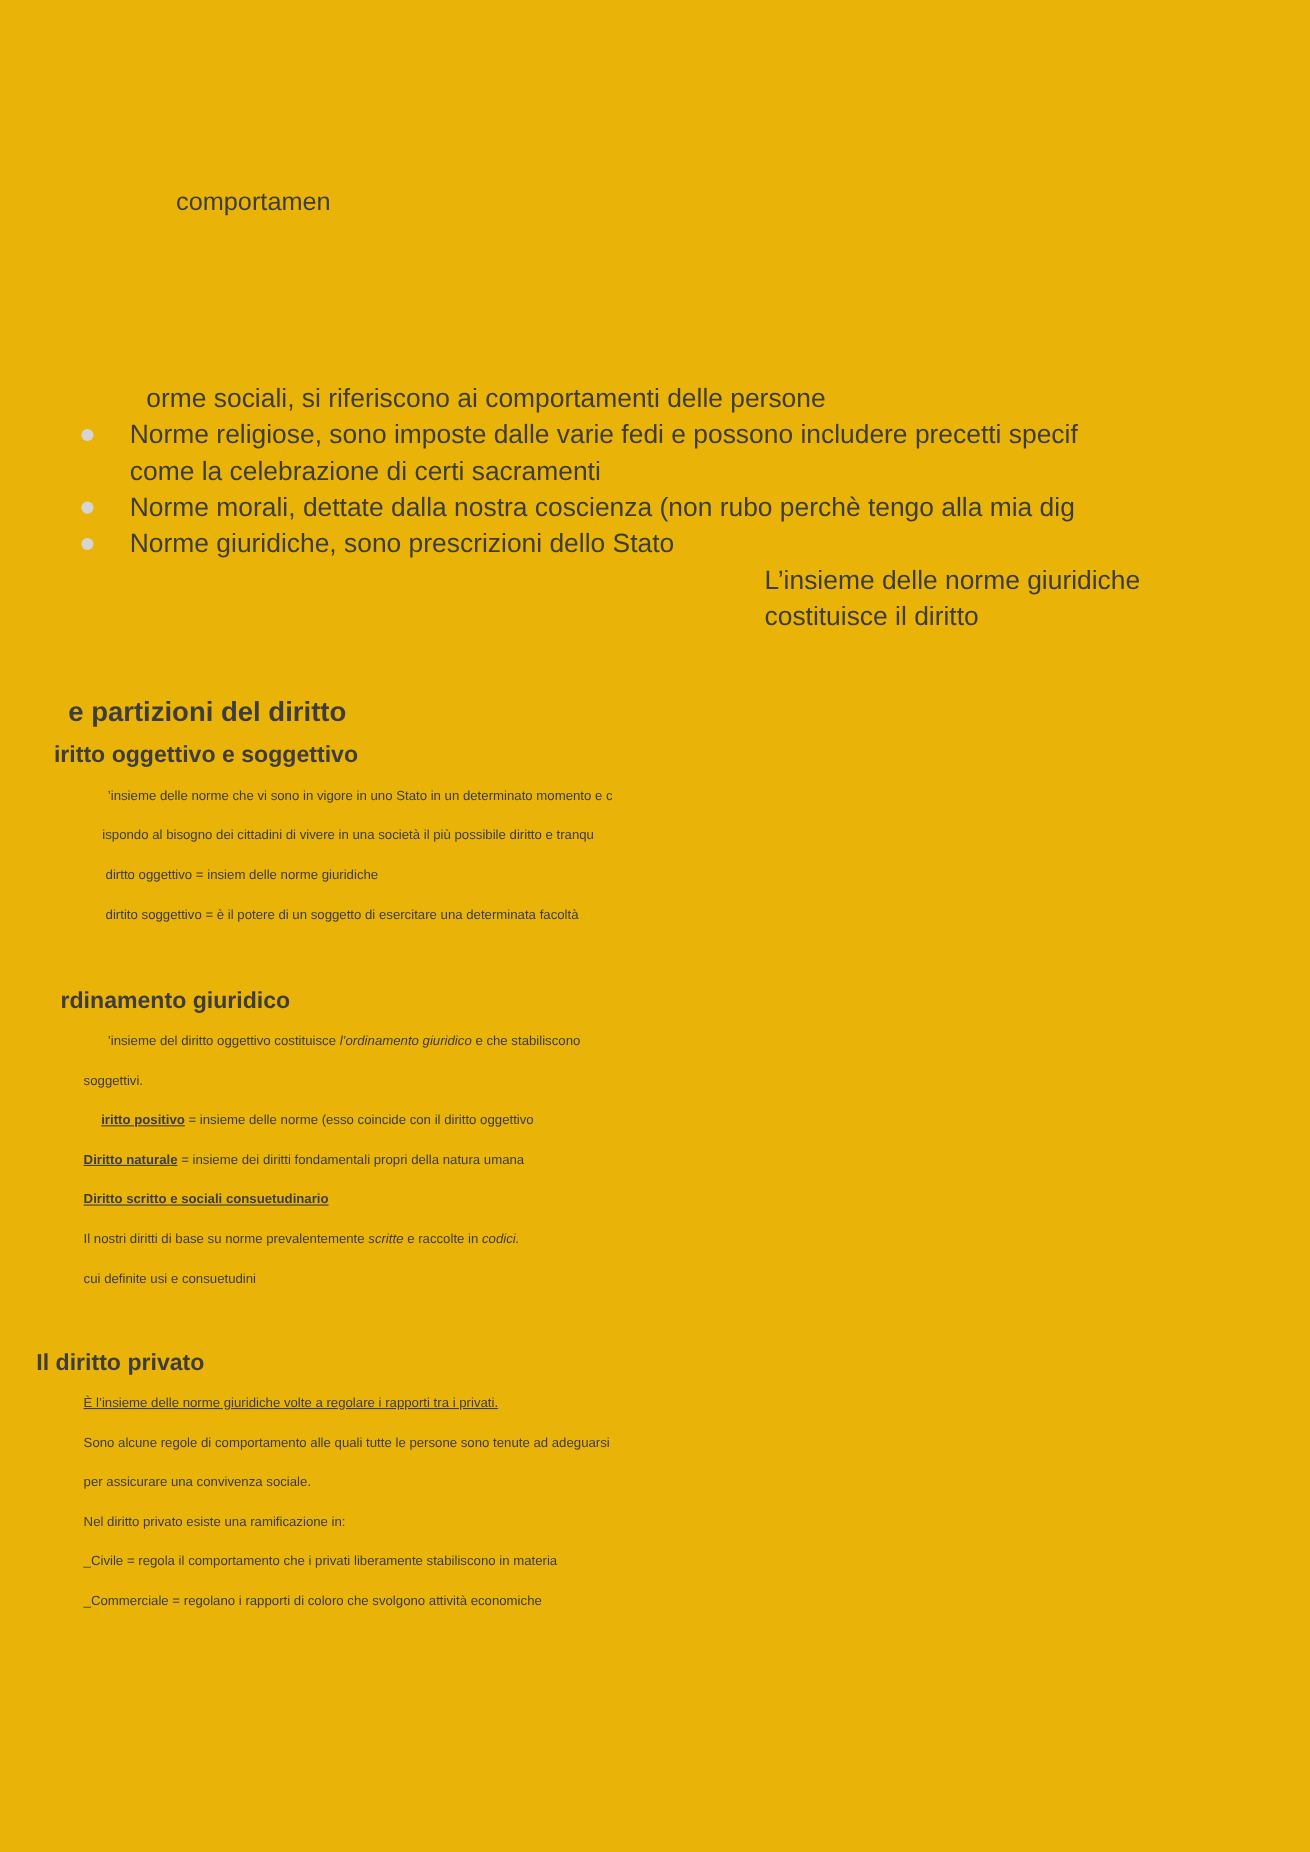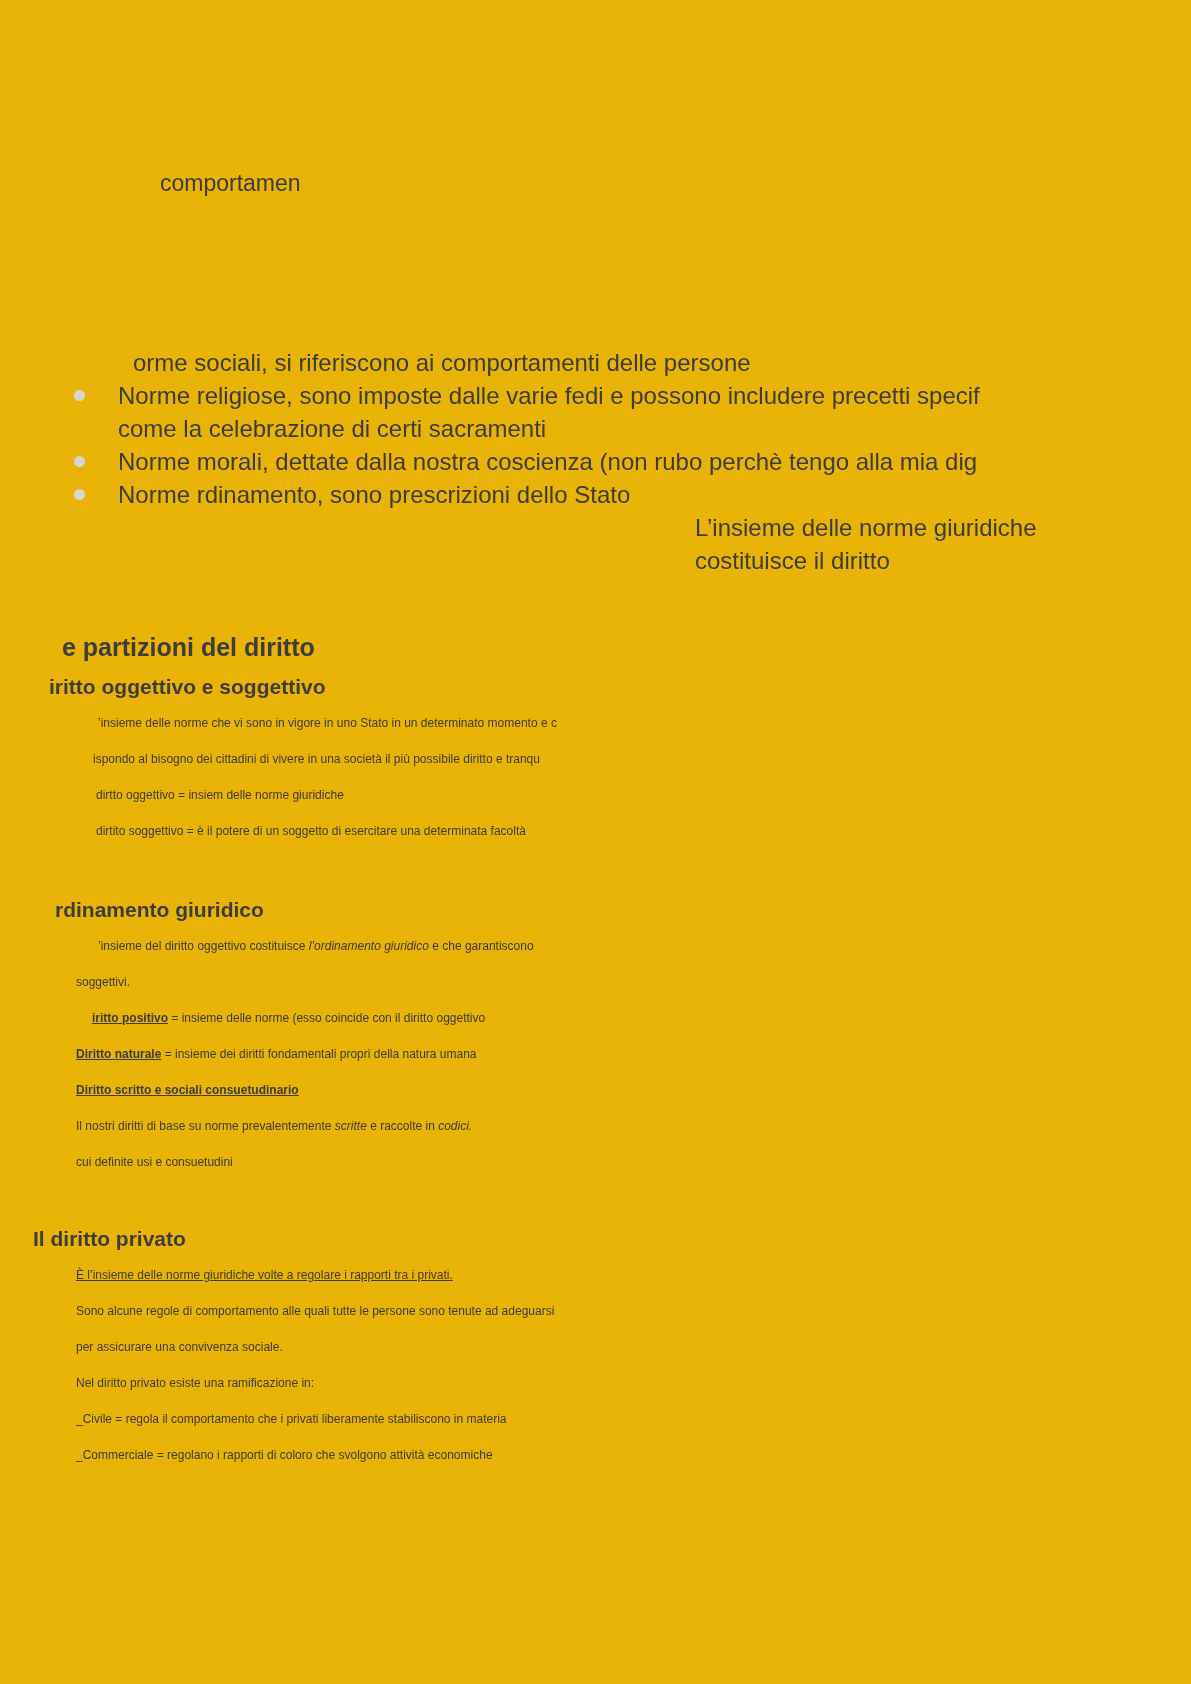--- a/index.html
+++ b/index.html
@@ -100,21 +100,21 @@
     <div class="bullet-row">
       <span class="dot"></span>
       <div class="bullet-text">
         <div class="line">Norme morali, dettate dalla nostra coscienza (non rubo perchè tengo alla mia dig</div>
       </div>
     </div>
 
     <div class="bullet-row">
       <span class="dot"></span>
       <div class="bullet-text">
-        <div class="line">Norme rdinamento, sono prescrizioni dello Stato</div>
+        <div class="line">Norme giuridiche, sono prescrizioni dello Stato</div>
       </div>
     </div>
 
     <div class="aside">
       <div class="line">L’insieme delle norme giuridiche</div>
       <div class="line">costituisce il diritto</div>
     </div>
   </div>
 
   <div class="content">
@@ -123,21 +123,21 @@
 
     <h2 class="pl-16">iritto oggettivo e soggettivo</h2>
     <div class="line pl-22">’insieme delle norme che vi sono in vigore in uno Stato in un determinato momento e c</div>
     <div class="line pl-17">ispondo al bisogno dei cittadini di vivere in una società il più possibile diritto e tranqu</div>
     <div class="line pl-20">dirtto oggettivo = insiem delle norme giuridiche</div>
     <div class="line pl-20">dirtito soggettivo = è il potere di un soggetto di esercitare una determinata facoltà</div>
 
     <div class="sp-a"></div>
 
     <h2 class="pl-22">rdinamento giuridico</h2>
-    <div class="line pl-22"><span>’insieme del diritto oggettivo costituisce </span><span class="italic">l’ordinamento giuridico</span><span> e che garantiscono</span></div>
+    <div class="line pl-22"><span>’insieme del diritto oggettivo costituisce </span><span class="italic">l’ordinamento giuridico</span><span> e che stabiliscono</span></div>
     <div class="line">soggettivi.</div>
     <div class="line pl-16"><span class="bold">iritto positivo</span><span> = insieme delle norme (esso coincide con il diritto oggettivo</span></div>
     <div class="line"><span class="bold">Diritto naturale</span><span> = insieme dei diritti fondamentali propri della natura umana</span></div>
     <div class="line bold">Diritto scritto e sociali consuetudinario</div>
     <div class="line"><span>Il nostri diritti di base su norme prevalentemente </span><span class="italic">scritte</span><span> e raccolte in </span><span class="italic">codici.</span></div>
     <div class="line">cui definite usi e consuetudini</div>
 
     <div class="sp-b"></div>
 
     <h2>Il diritto privato</h2>

